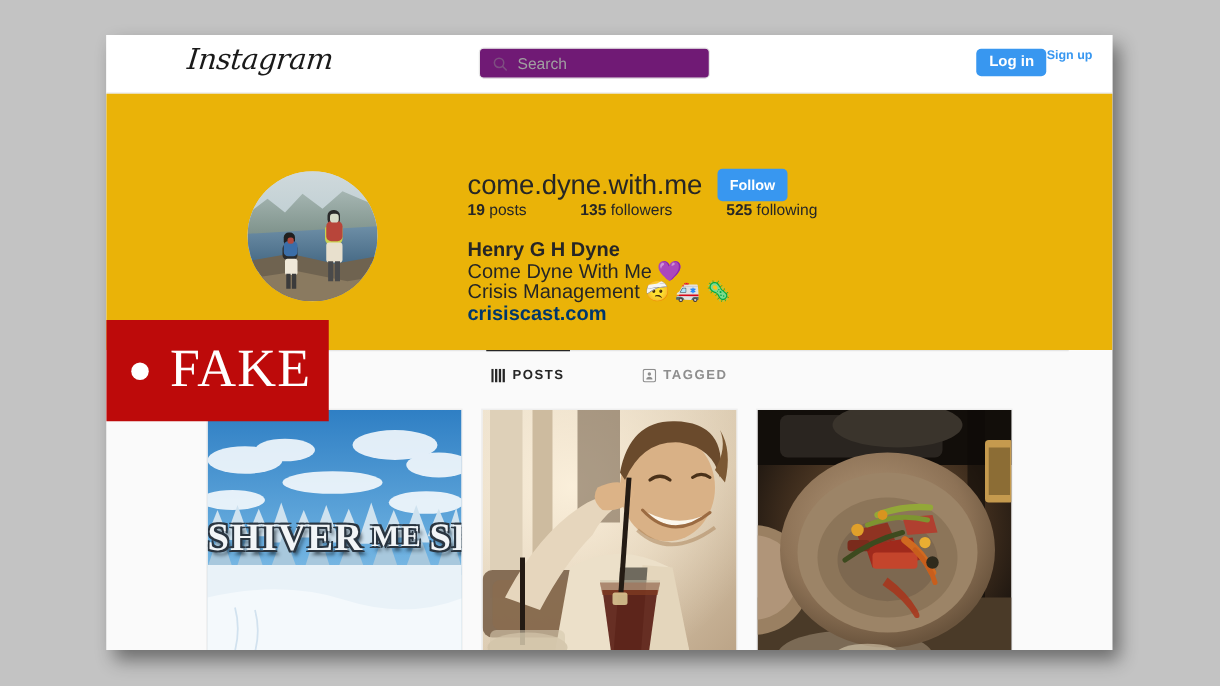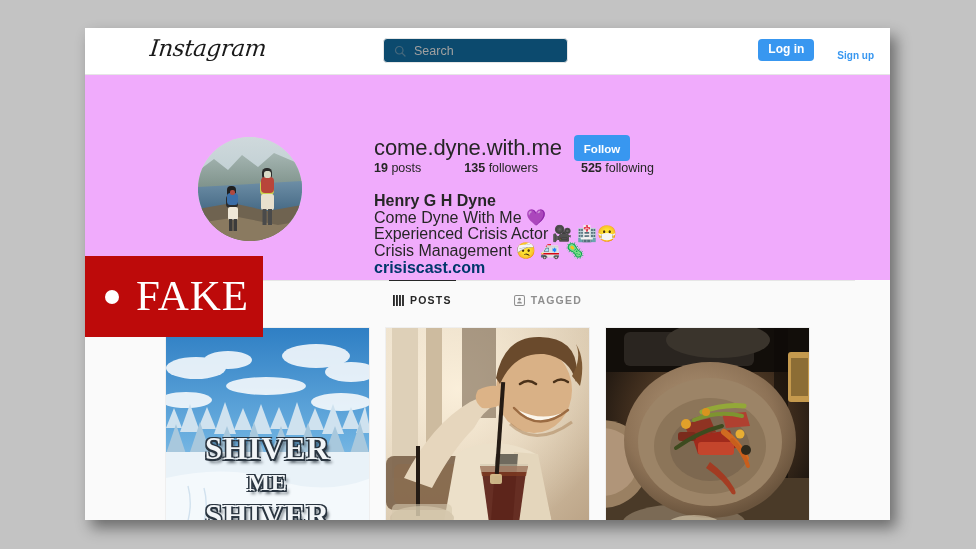--- a/index.html
+++ b/index.html
@@ -46,21 +46,21 @@
     color: #1a1a1a;
     letter-spacing: -0.4px;
     transform: skewX(-6deg);
   }
   .search-box {
     position: absolute;
     left: 298px;
     top: 10px;
     width: 185px;
     height: 25px;
-    background: #0c4a6e;
+    background: #701a75;
     border: 1px solid #e6e6e6;
     border-radius: 4px;
     display: flex;
     align-items: center;
     padding-left: 10px;
     box-sizing: border-box;
   }
   .search-icon {
     width: 12px;
     height: 12px;
@@ -70,22 +70,22 @@
   }
   .search-placeholder {
     font-size: 12.5px;
     color: #a0a0a0;
   }
   .auth-group {
     position: absolute;
     right: 16px;
     top: 11px;
     display: flex;
-    align-items: flex-end;
-    gap: 23px;
+    align-items: flex-start;
+    gap: 0;
   }
   .login-btn {
     background: #3897f0;
     color: #ffffff;
     font-size: 12px;
     font-weight: bold;
     padding: 4px 10px 5px;
     border: none;
     border-radius: 4px;
     cursor: pointer;
@@ -97,21 +97,21 @@
     font-size: 10px;
     font-weight: bold;
     cursor: pointer;
     text-decoration: none;
   }
 
   
   .profile {
     position: relative;
     padding: 26px 0 0 0;
-    background: #f0abfc;
+    background: #eab308;
     height: 205px;
     box-sizing: border-box;
   }
   .avatar {
     position: absolute;
     left: 113px;
     top: 62px;
     width: 104px;
     height: 104px;
     border-radius: 50%;
@@ -247,23 +247,23 @@
     cursor: pointer;
     background: #eee;
     border: 1px solid #efefef;
     box-sizing: border-box;
   }
   .post svg { display: block; }
   .post-caption {
     position: absolute;
     inset: 0;
     display: flex;
-    flex-direction: column;
+    flex-direction: row;
     align-items: center;
-    justify-content: flex-end;
+    justify-content: flex-start;
     gap: 6px;
     pointer-events: none;
   }
   .cap-line {
     font-family: "Liberation Serif", "DejaVu Serif", serif;
     font-weight: bold;
     color: #f2f5f7;
     font-size: 31px;
     letter-spacing: 1px;
     line-height: 1;
@@ -352,21 +352,20 @@
 
       <div class="stats">
         <span class="stat"><b>19</b> <span>posts</span></span>
         <span class="stat"><b>135</b> <span>followers</span></span>
         <span class="stat"><b>525</b> <span>following</span></span>
       </div>
 
       <div class="bio">
         <span class="full-name">Henry G H Dyne</span>
         <span class="bio-line">Come Dyne With Me 💜</span>
-        <span class="bio-line">Experienced Crisis Actor 🎥 🏥😷</span>
         <span class="bio-line">Crisis Management 🤕 🚑 🦠</span>
         <a class="bio-link">crisiscast.com</a>
       </div>
     </div>
 
     <div class="fake-banner">
       <span class="fake-dot"></span>
       <span class="fake-text">FAKE</span>
     </div>
   </div>

